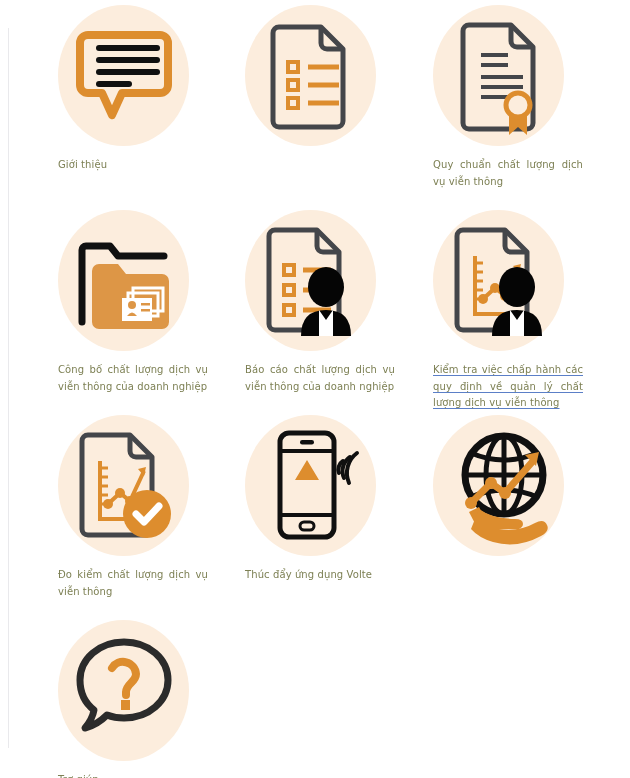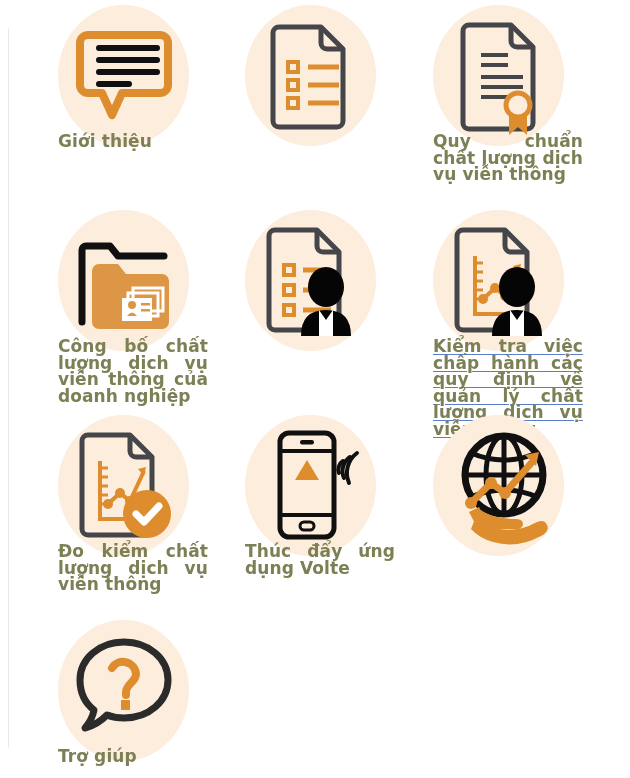--- a/index.html
+++ b/index.html
@@ -35,25 +35,25 @@
   }
   .glyph{
     position:absolute;
     left:0;top:0;
     width:131px;height:141px;
   }
   .glyph svg{display:block;width:131px;height:141px;}
 
   .label{
     position:absolute;
-    top:128px;left:0;
+    top:152px;left:0;
     width:150px;
-    font-size:17px;
+    font-size:10px;
     line-height:16.6px;
-    font-weight:700;
+    font-weight:400;
     color:#7d8054;
     text-align:justify;
     letter-spacing:.1px;
     word-spacing:0px;
     -webkit-hyphens:none;hyphens:none;
   }
   .label.short{text-align:left;}
 
   .label.link{
     color:#7d8054;
@@ -193,20 +193,21 @@
             <line x1="58" y1="100" x2="86" y2="100"></line>
           </g>
           <g fill="#050505">
             <ellipse cx="81" cy="77" rx="18" ry="20"></ellipse>
             <path d="M56 126 q0 -26 25 -26 q25 0 25 26 z"></path>
           </g>
           <path d="M74 100 l7 10 l7 -10 l0 26 l-14 0 z" fill="#ffffff"></path>
         </svg>
       </div>
     </div>
+    <div class="label">Báo cáo chất lượng dịch vụ viễn thông của doanh nghiệp</div>
   </div>
 
   <div class="tile r2 c3">
     <div class="ovalwrap">
       <div class="oval"></div>
       <div class="glyph">
         <svg viewBox="0 0 131 141">
           <path d="M30 20 h42 l22 22 v72 a6 6 0 0 1 -6 6 h-58 a6 6 0 0 1 -6 -6 v-88 a6 6 0 0 1 6 -6 z" fill="none" stroke="#44464a" stroke-width="5" stroke-linejoin="round"></path>
           <path d="M72 20 v16 a6 6 0 0 0 6 6 h16" fill="none" stroke="#44464a" stroke-width="5" stroke-linejoin="round"></path>
           <path d="M42 46 v58 h48" fill="none" stroke="#dd8d2e" stroke-width="4"></path>

